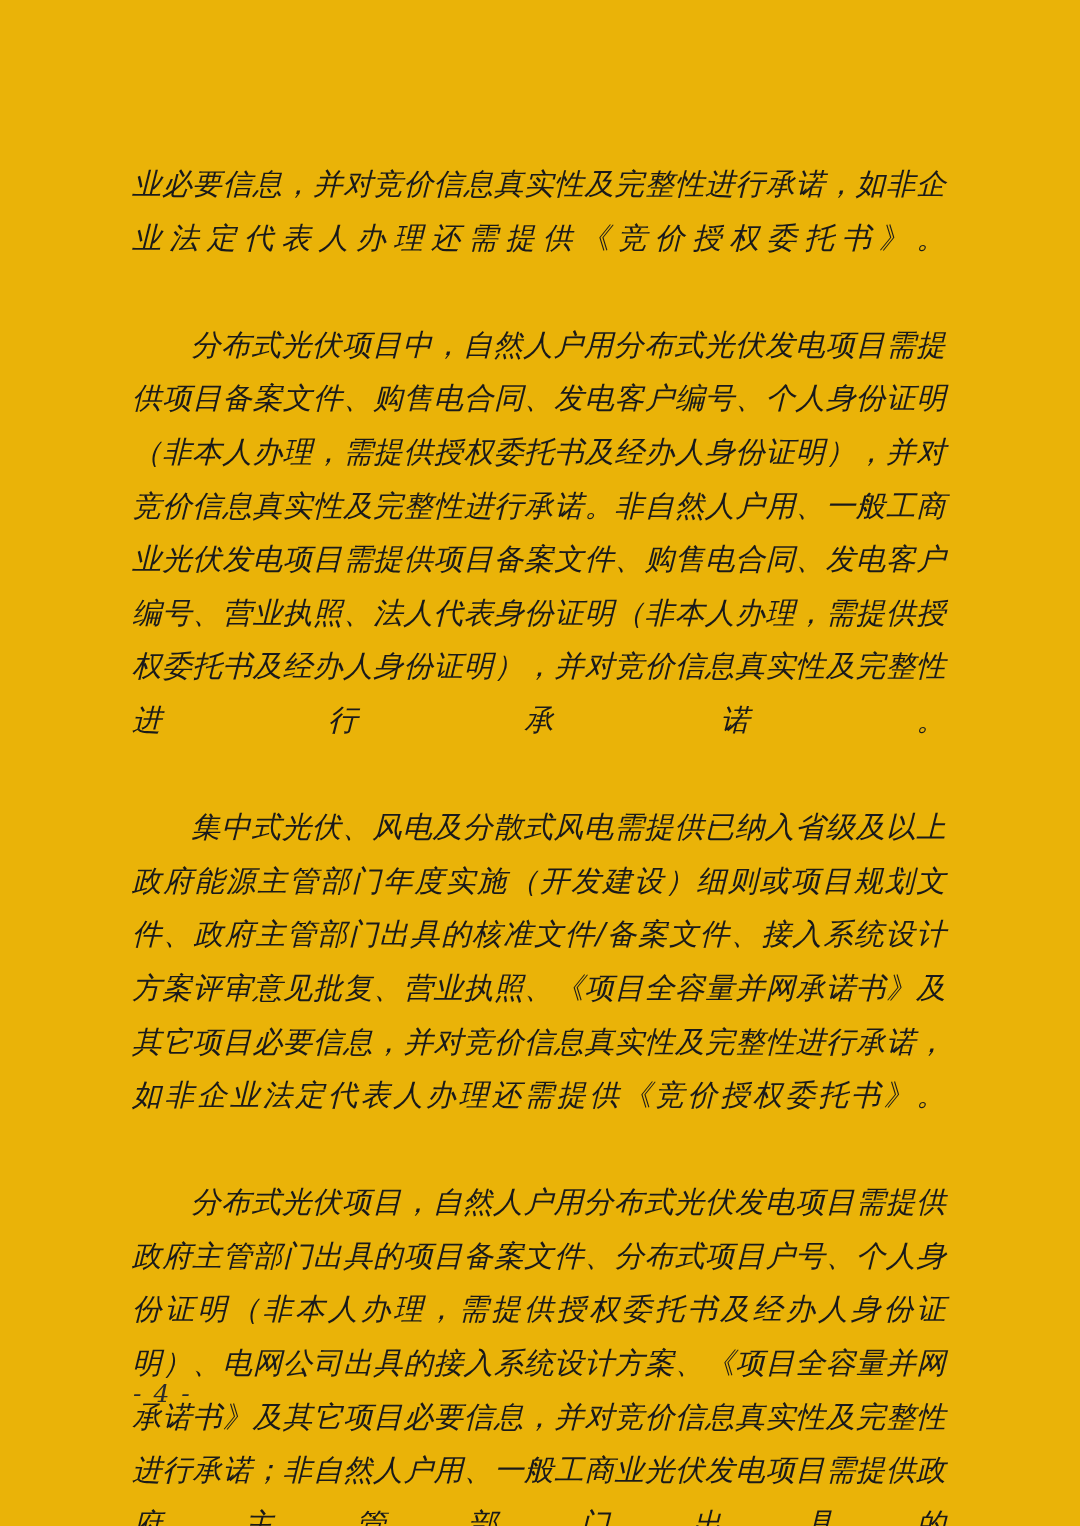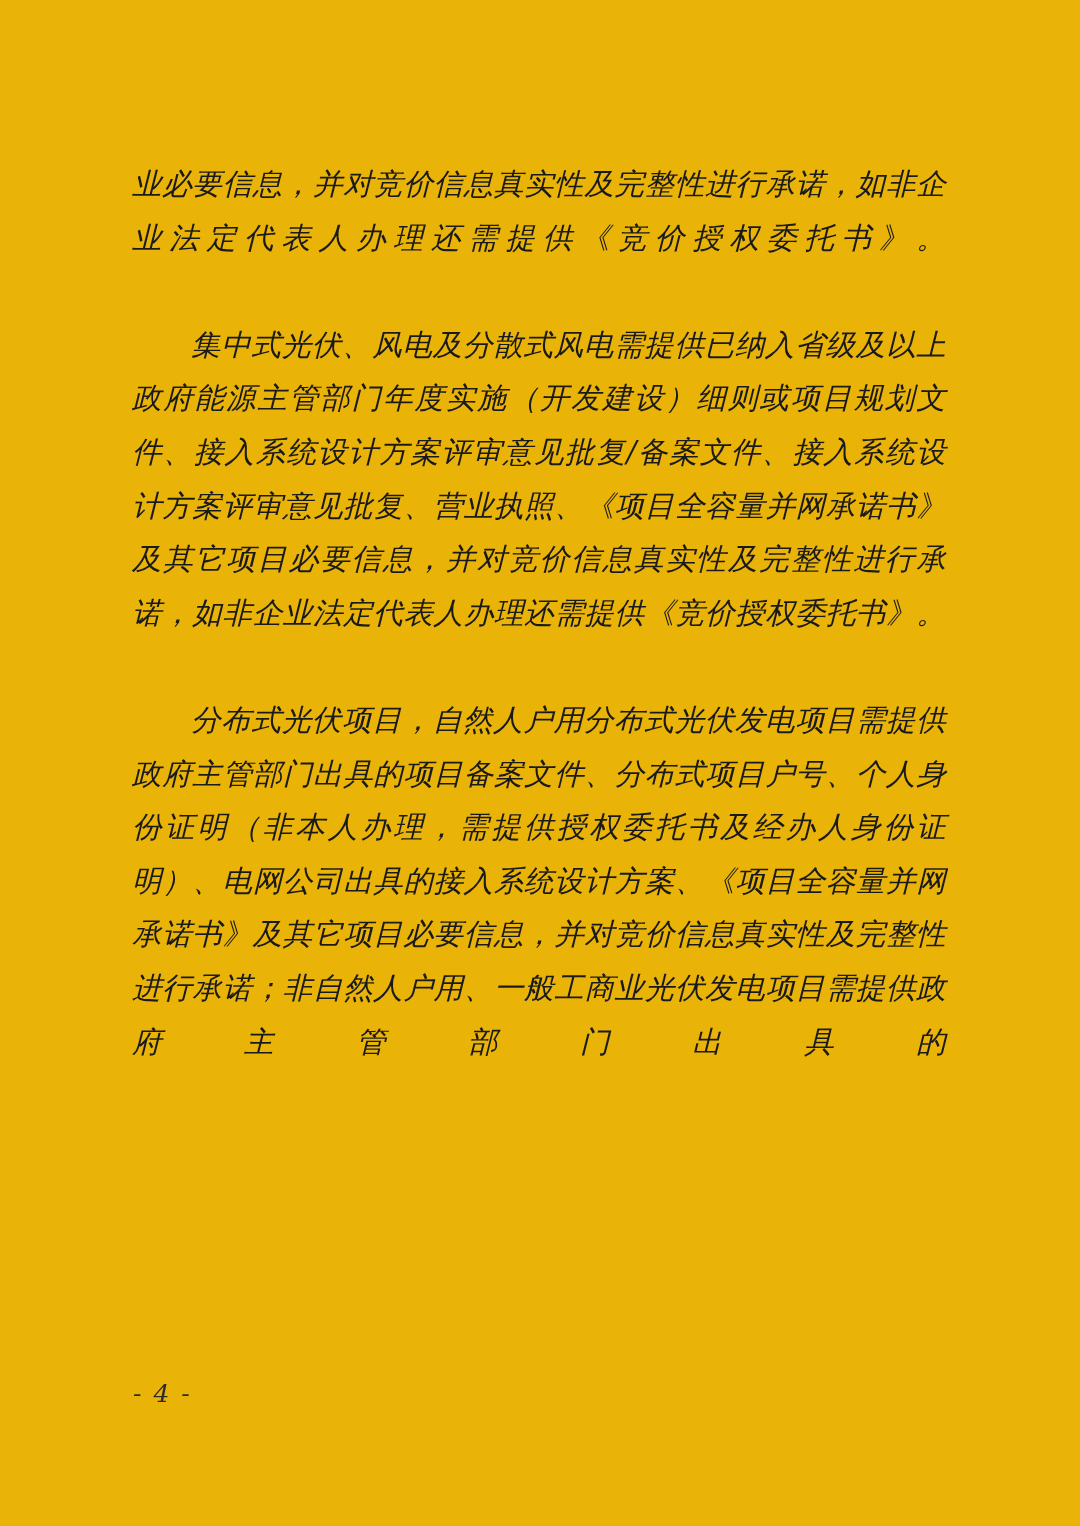--- a/index.html
+++ b/index.html
@@ -73,23 +73,24 @@
 </style>
 </head>
 <body>
 
 <div class="page">
 
   <div class="doc-body">
 
     <p class="para cont">业必要信息，并对竞价信息真实性及完整性进行承诺，如非企业法定代表人办理还需提供《竞价授权委托书》。</p>
 
+    <p class="para indent">分布式光伏项目中，自然人户用分布式光伏发电项目需提供项目备案文件、购售电合同、发电客户编号、个人身份证明（非本人办理，需提供授权委托书及经办人身份证明），并对竞价信息真实性及完整性进行承诺。非自然人户用、一般工商业光伏发电项目需提供项目备案文件、购售电合同、发电客户编号、营业执照、法人代表身份证明（非本人办理，需提供授权委托书及经办人身份证明），并对竞价信息真实性及完整性进行承诺。</p>
 
 
-    <p class="para indent">集中式光伏、风电及分散式风电需提供已纳入省级及以上政府能源主管部门年度实施（开发建设）细则或项目规划文件、接入系统设计方案评审意见批复/备案文件、接入系统设计方案评审意见批复、营业执照、《项目全容量并网承诺书》及其它项目必要信息，并对竞价信息真实性及完整性进行承诺，如非企业法定代表人办理还需提供《竞价授权委托书》。</p>
+    <p class="para indent">集中式光伏、风电及分散式风电需提供已纳入省级及以上政府能源主管部门年度实施（开发建设）细则或项目规划文件、政府主管部门出具的核准文件/备案文件、接入系统设计方案评审意见批复、营业执照、《项目全容量并网承诺书》及其它项目必要信息，并对竞价信息真实性及完整性进行承诺，如非企业法定代表人办理还需提供《竞价授权委托书》。</p>
 
     <p class="para indent">分布式光伏项目，自然人户用分布式光伏发电项目需提供政府主管部门出具的项目备案文件、分布式项目户号、个人身份证明（非本人办理，需提供授权委托书及经办人身份证明）、电网公司出具的接入系统设计方案、《项目全容量并网承诺书》及其它项目必要信息，并对竞价信息真实性及完整性进行承诺；非自然人户用、一般工商业光伏发电项目需提供政府主管部门出具的</p>
 
   </div>
 
   <div class="page-number">- 4 -</div>
 
 </div>
 
 </body></html>

